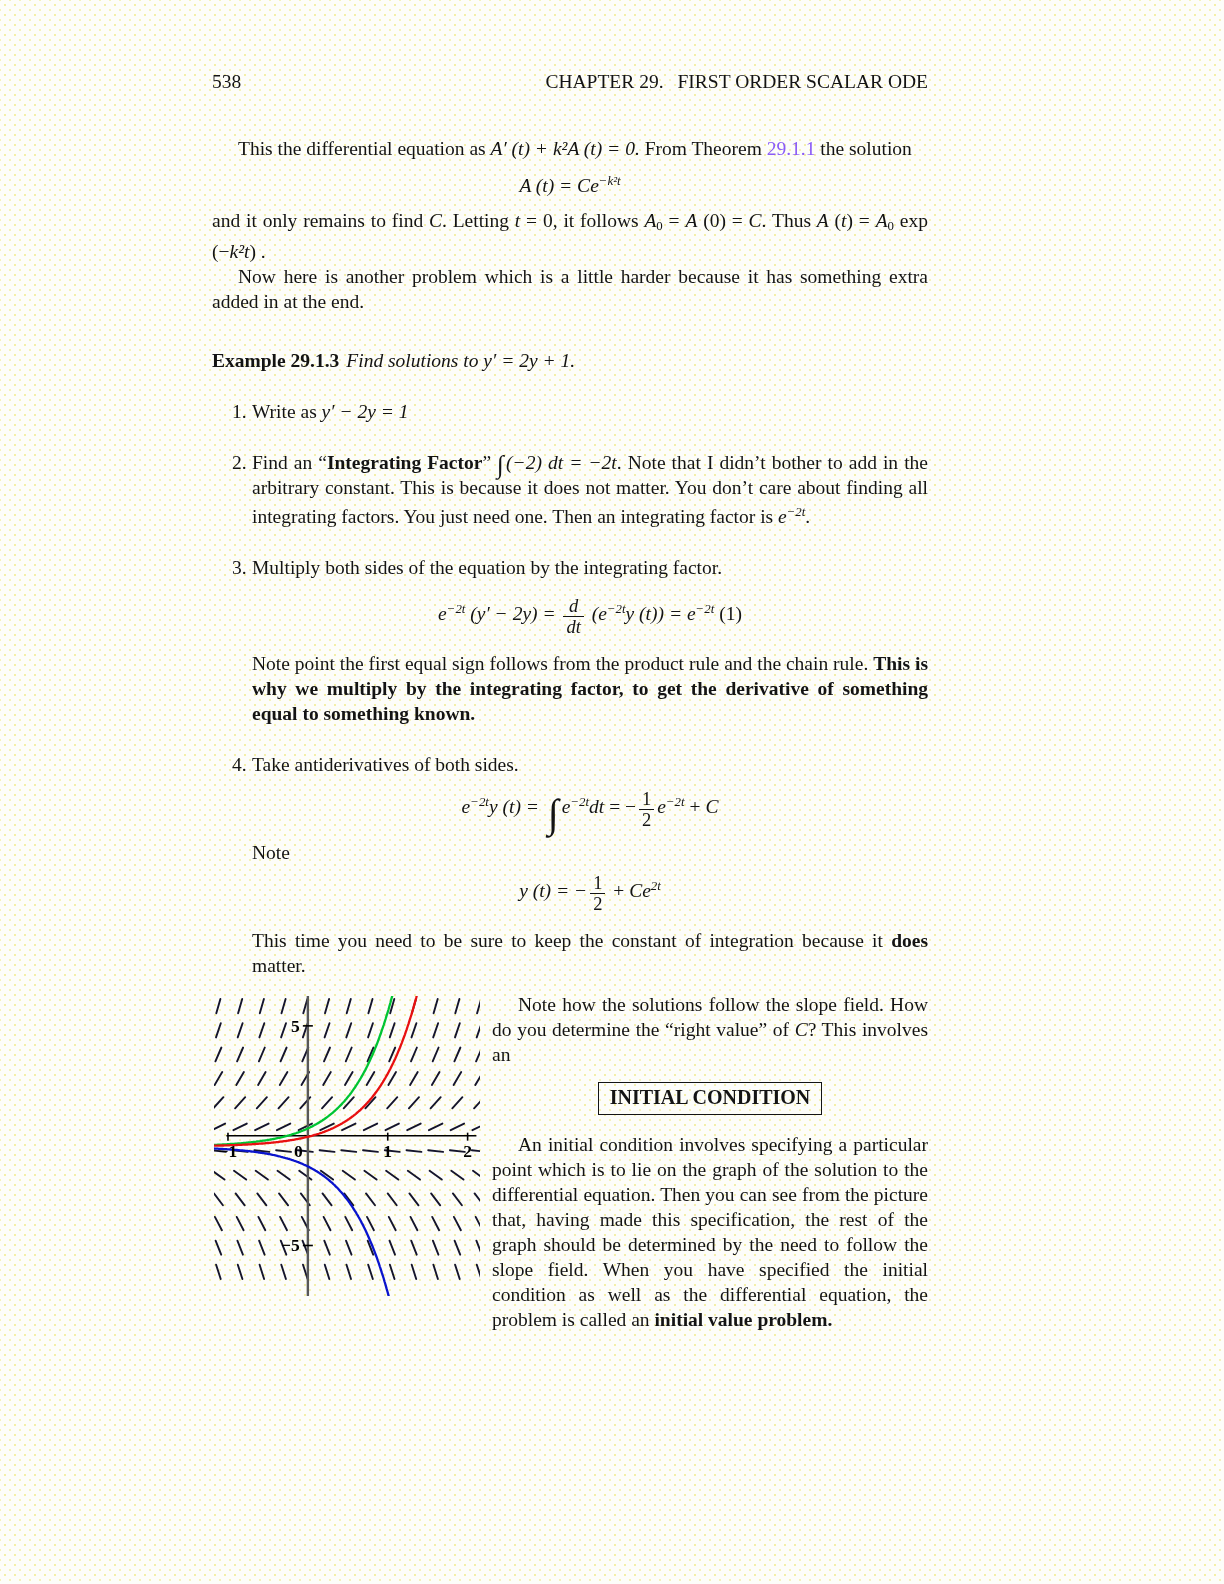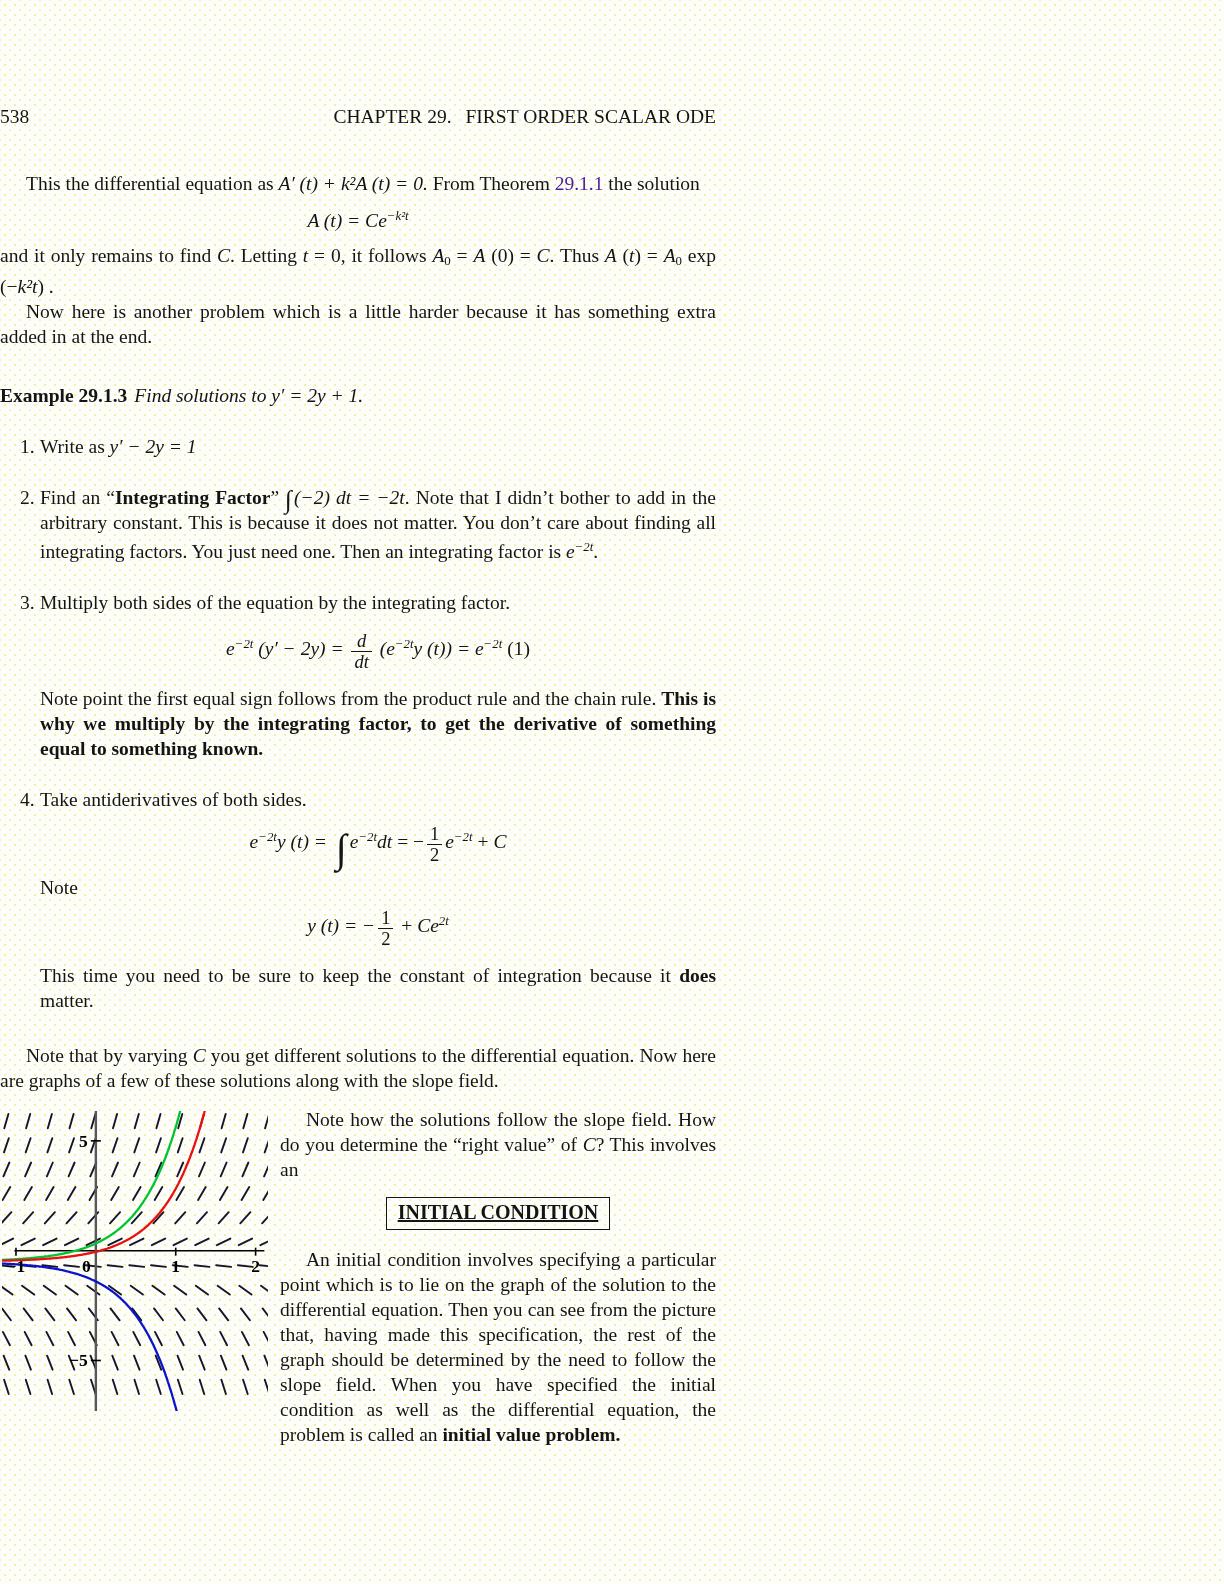--- a/index.html
+++ b/index.html
@@ -9,49 +9,49 @@
     background-image:
       radial-gradient(circle, rgba(238,228,100,.55) 1px, transparent 1.3px),
       radial-gradient(circle, rgba(238,228,100,.45) 1px, transparent 1.3px);
     background-size:10px 10px,10px 10px;
     background-position:0 0,5px 5px;
     font-family:"Liberation Serif", serif;
     color:#141414;
     font-size:19.5px;
     line-height:25px;
   }
-  .content{width:716px;padding-top:104px;}
+  .content{margin-left:212px;width:716px;padding-top:69px;}
   .page-header{display:flex;justify-content:space-between;margin-bottom:42px;}
   .chap{white-space:nowrap;text-align:center;}
   .chap .gap{display:inline-block;width:14px;}
   p,.para{margin:0;text-align:justify;}
   .indent{text-indent:26px;}
   .eq{text-align:center;margin:8px 0 10px 0;}
   .example{margin-top:34px;}
   .example .i{margin-left:7px;}
   .howto{margin-top:36px;padding-left:26px;}
   .list-item{position:relative;padding-left:40px;margin-top:26px;}
   .list-item:first-of-type{margin-top:36px;}
   .num{position:absolute;left:20px;top:0;}
   .note{margin-top:10px;text-align:justify;}
   .i{font-style:italic;}
   .b{font-weight:bold;}
-  .link{color:#4c1d95;}
+  .link{color:#8b5cf6;}
   .sup{font-size:.66em;font-style:italic;vertical-align:.55em;}
   .sub{font-size:.66em;vertical-align:-.25em;}
   .frac{display:inline-block;vertical-align:-.68em;text-align:center;font-size:.95em;line-height:1.08;margin:0 3px;}
   .frac .num2{display:block;padding:0 3px;}
   .frac .den{display:block;border-top:1.4px solid #141414;padding:0 3px;}
   .intg{font-size:2.05em;font-style:normal;line-height:0;vertical-align:-.32em;margin:0 3px 0 4px;}
   .intg-sm{font-size:1.3em;font-style:normal;line-height:0;vertical-align:-.15em;margin-right:2px;}
   .fig-row{margin-top:14px;display:flex;}
   .fig{flex:0 0 266px;margin:4px 12px 0 2px;}
   .fig-text{flex:1;}
   .box-wrap{text-align:center;margin:15px 0 17px 0;}
-  .cond-box{display:inline-block;border:1.7px solid #141414;padding:2px 11px 4px 11px;font-weight:bold;font-size:20px;text-decoration:underline;}
+  .cond-box{display:inline-block;border:1.7px solid #141414;padding:2px 11px 4px 11px;font-weight:bold;font-size:20px;}
   svg text{font-family:"Liberation Serif",serif;font-weight:bold;font-size:17.5px;fill:#000;}
 </style>
 </head>
 <body>
 
 <div class="content">
 
   <div class="page-header">
     <span>538</span>
     <span class="chap"><span>CHAPTER 29.</span><span class="gap"></span><span>FIRST ORDER SCALAR ODE</span></span>
@@ -86,21 +86,20 @@
 
   <div class="list-item">
     <span class="num">4.</span>
     <p class="para"><span>Take antiderivatives of both sides.</span></p>
     <div class="eq" style="margin:12px 0 10px 0;"><span class="i">e</span><span class="sup">−2t</span><span class="i">y (t) = </span><span class="intg">∫</span><span class="i">e</span><span class="sup">−2t</span><span class="i">dt</span><span> = −</span><span class="frac"><span class="num2">1</span><span class="den">2</span></span><span class="i">e</span><span class="sup">−2t</span><span> + </span><span class="i">C</span></div>
     <p class="para"><span>Note</span></p>
     <div class="eq" style="margin:8px 0 14px 0;"><span class="i">y (t) = −</span><span class="frac"><span class="num2">1</span><span class="den">2</span></span><span> + </span><span class="i">Ce</span><span class="sup">2t</span></div>
     <p class="para note"><span>This time you need to be sure to keep the constant of integration because it </span><span class="b">does</span><span> matter.</span></p>
   </div>
 
-  <p class="para indent" style="margin-top:30px;"><span>Note that by varying </span><span class="i">C</span><span> you get different solutions to the differential equation. Now here are graphs of a few of these solutions along with the slope field.</span></p>
 
   <div class="fig-row">
     <svg id="plot" class="fig" width="266" height="300" viewBox="0 0 266 300">
         <line x1="2.3" y1="17.3" x2="6.4" y2="2.9" stroke="#15152b" stroke-width="1.9" stroke-linecap="round"></line>
         <line x1="24.1" y1="17.3" x2="28.2" y2="2.9" stroke="#15152b" stroke-width="1.9" stroke-linecap="round"></line>
         <line x1="45.8" y1="17.3" x2="49.9" y2="2.9" stroke="#15152b" stroke-width="1.9" stroke-linecap="round"></line>
         <line x1="67.5" y1="17.3" x2="71.6" y2="2.9" stroke="#15152b" stroke-width="1.9" stroke-linecap="round"></line>
         <line x1="89.3" y1="17.3" x2="93.4" y2="2.9" stroke="#15152b" stroke-width="1.9" stroke-linecap="round"></line>
         <line x1="111.0" y1="17.3" x2="115.1" y2="2.9" stroke="#15152b" stroke-width="1.9" stroke-linecap="round"></line>
         <line x1="132.7" y1="17.3" x2="136.8" y2="2.9" stroke="#15152b" stroke-width="1.9" stroke-linecap="round"></line>

